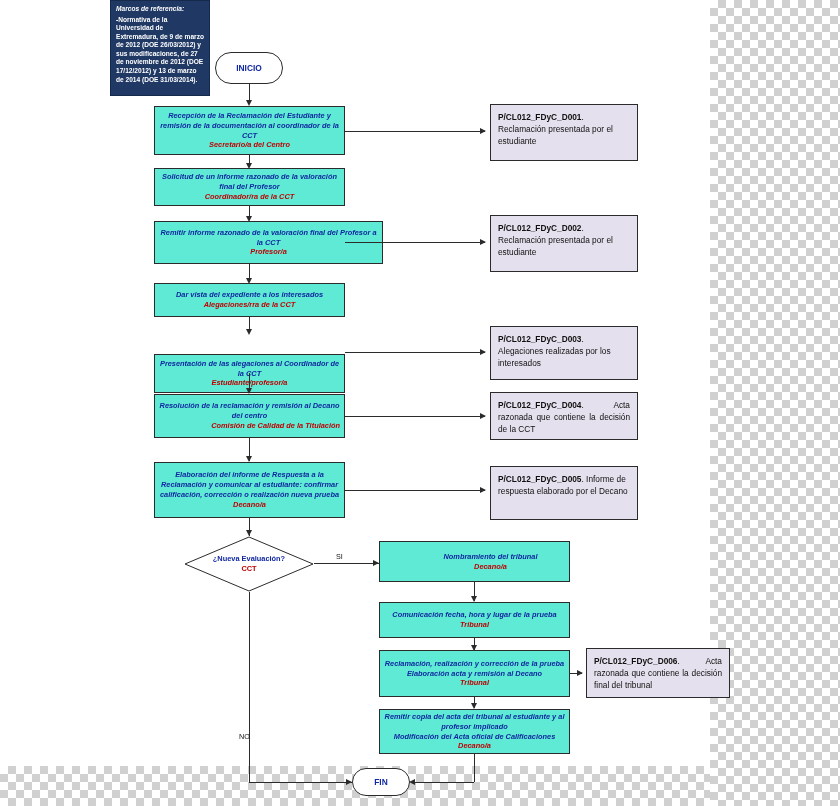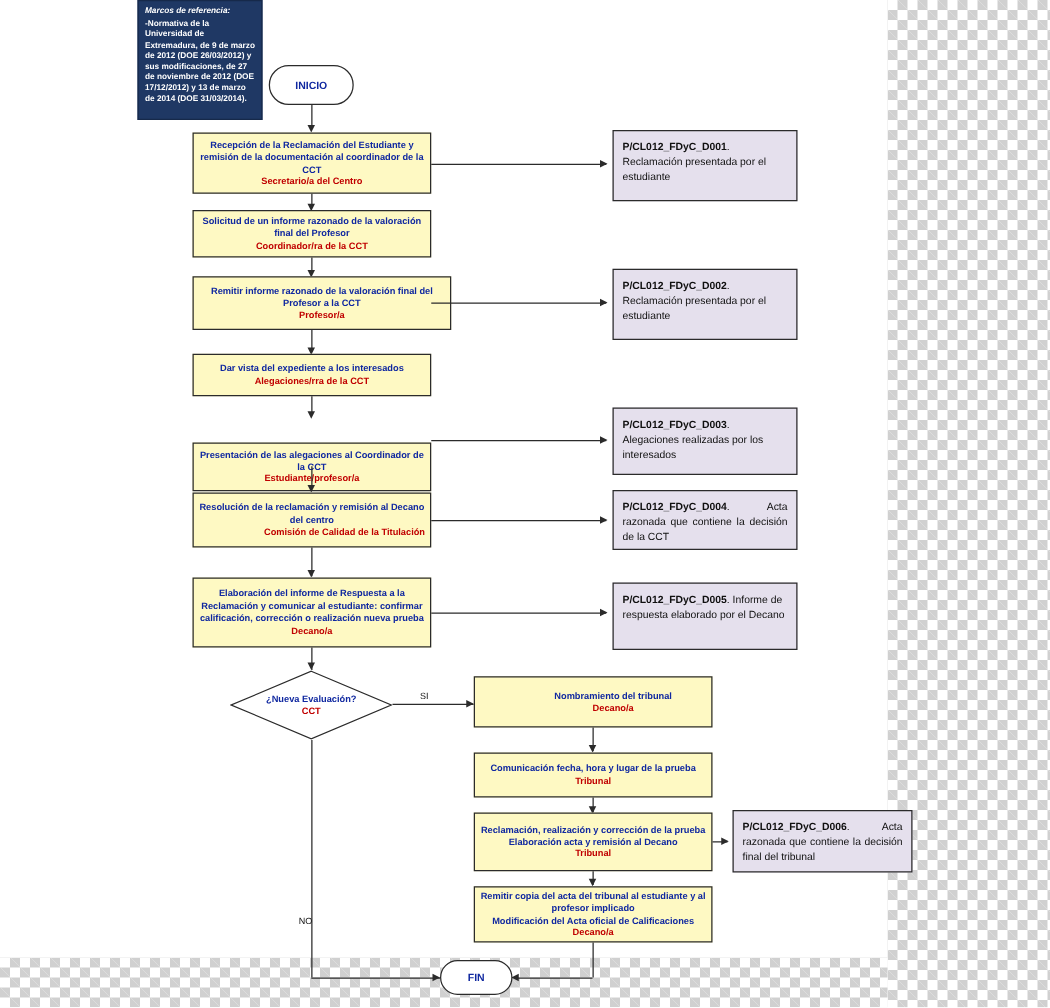--- a/index.html
+++ b/index.html
@@ -23,31 +23,32 @@
       linear-gradient(45deg, #d0d0d0 25%, transparent 25%, transparent 75%, #d0d0d0 75%);
     background-size: 16px 16px;
     background-position: 0 0, 8px 8px;
     background-color: #ffffff;
   }
 
   .node {
     position: absolute;
     box-sizing: border-box;
     border: 1px solid #2b2b2b;
-    background: #fef9c3;
+    background: #5eead4;
     display: flex;
     flex-direction: column;
     align-items: center;
     justify-content: center;
     text-align: center;
     font-size: 7.4px;
     line-height: 1.35;
     font-weight: bold;
     color: #1028a0;
     padding: 2px 4px;
+    font-style: italic;
   }
   .node .role {
     color: #c00000;
     font-weight: bold;
   }
   .doc {
     position: absolute;
     box-sizing: border-box;
     border: 1px solid #2b2b2b;
     background: #e5e0ed;
@@ -162,21 +163,21 @@
   <div class="edge v" style="left:249px; top:155px; height:10px;"></div>
   <div class="arrow down" style="left:245.5px; top:163px;"></div>
 
   <div class="node" style="left:154px; top:168px; width:191px; height:38px;">
     <span>Solicitud de un informe razonado de la valoración final del Profesor</span>
     <span class="role">Coordinador/ra de la CCT</span>
   </div>
   <div class="edge v" style="left:249px; top:206px; height:13px;"></div>
   <div class="arrow down" style="left:245.5px; top:216px;"></div>
 
-  <div class="node" style="left:154px; top:221px; width:207px; height:43px;">
+  <div class="node" style="left:154px; top:221px; width:229px; height:43px;">
     <span>Remitir informe razonado de la valoración final del Profesor a la CCT</span>
     <span class="role">Profesor/a</span>
   </div>
   <div class="edge v" style="left:249px; top:264px; height:17px;"></div>
   <div class="arrow down" style="left:245.5px; top:278px;"></div>
 
   <div class="node" style="left:154px; top:283px; width:191px; height:34px;">
     <span>Dar vista del expediente a los interesados</span>
     <span class="role">Alegaciones/rra de la CCT</span>
   </div>

